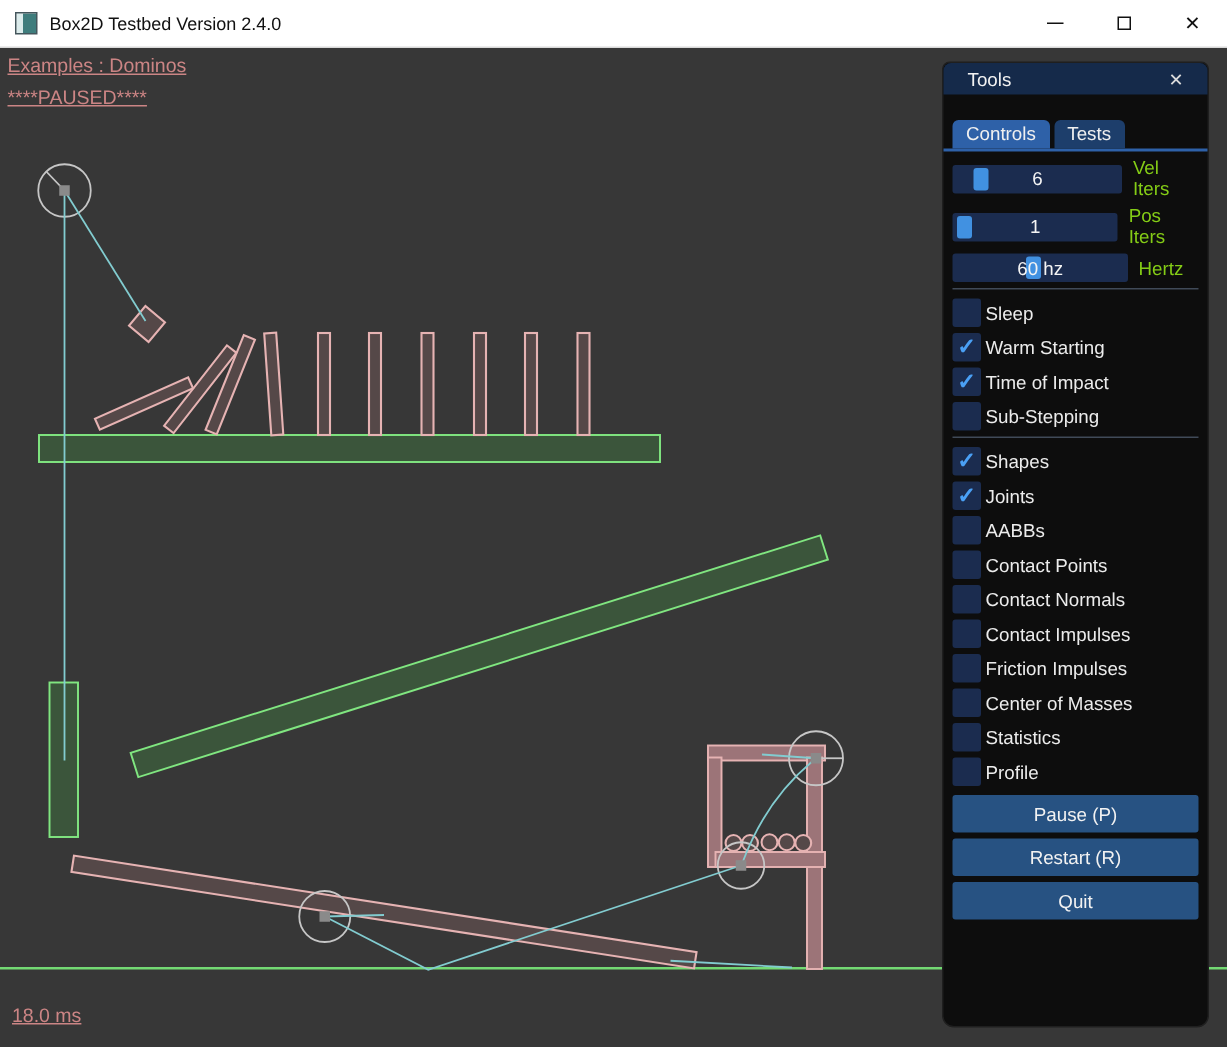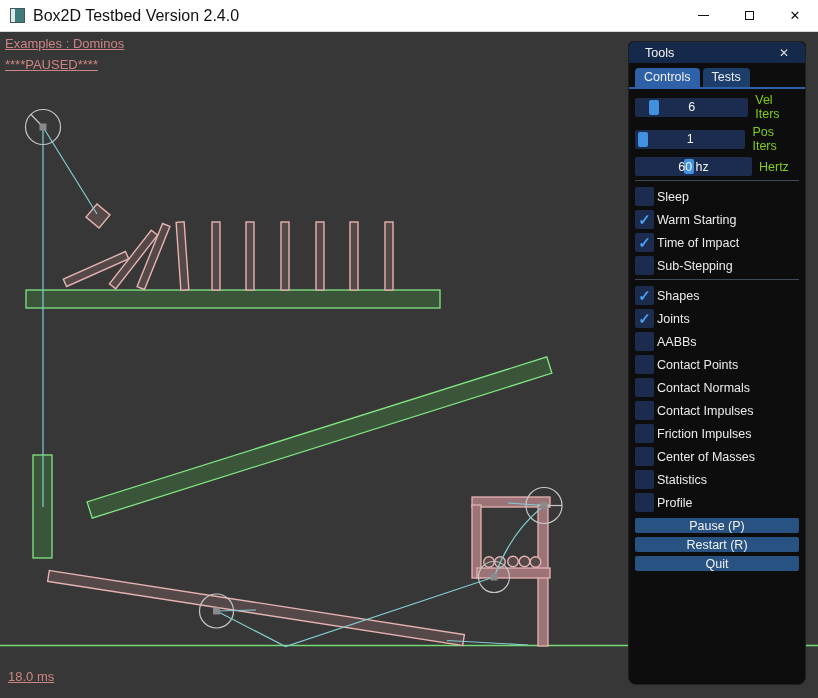--- a/index.html
+++ b/index.html
@@ -8,21 +8,21 @@
     background:var(--canvas-bg,#373737);
     font-family:"Liberation Sans",sans-serif;
     -webkit-font-smoothing:antialiased;
   }
   
   .titlebar{
     position:absolute;left:0;top:0;width:818px;height:32px;background:#ffffff;
     display:flex;align-items:center;z-index:30;border-bottom:1px solid #d9d9d9;box-sizing:border-box;
   }
   .app-icon{width:15px;height:15px;margin:0 8px 0 10px;border:1px solid #44565c;background:linear-gradient(90deg,#dcecec 0 34%,#3f7d7d 34% 100%);box-sizing:border-box;}
-  .titlebar-text{font-size:16px;color:#111;}
+  .titlebar-text{font-size:12px;color:#111;}
   .caption-buttons{margin-left:auto;display:flex;height:100%;}
   .caption-btn{width:46px;height:100%;display:flex;align-items:center;justify-content:center;color:#111;font-size:13px;}
   .glyph-min{width:11px;height:1px;background:#111;}
   .glyph-max{width:9px;height:9px;border:1px solid #111;box-sizing:border-box;}
   .glyph-close{font-size:13px;line-height:1;}
   
   .scene{position:absolute;left:0;top:32px;width:818px;height:666px;}
   svg{display:block;}
   .body-pink{fill:var(--pink-fill,#554848);stroke:var(--pink-outline,#e6b3b3);stroke-width:1.4;}
   .frame-pink{fill:var(--frame-fill,#9c7478);stroke:var(--pink-outline,#e6b3b3);stroke-width:1.3;}
@@ -41,37 +41,37 @@
     position:absolute;left:628px;top:41px;width:178px;height:644px;z-index:20;
     background:var(--panel-bg,#0d0d0d);border:1px solid #1f1f1f;box-sizing:border-box;
     border-radius:5px 5px 8px 8px;color:#ececec;font-size:12.5px;
   }
   .panel-header{
     height:21px;background:var(--header-bg,#152a4a);border-radius:5px 5px 0 0;
     display:flex;align-items:center;padding:0 16px;
   }
   .panel-title{flex:1;color:#f2f2f2;}
   .panel-close{color:#dcdcdc;font-size:12px;cursor:pointer;}
-  .tabbar{display:flex;gap:3px;padding:5px 0 0 6px;}
+  .tabbar{display:flex;gap:3px;padding:17px 0 0 6px;}
   .tab{height:19px;line-height:19px;padding:0 9px;border-radius:4px 4px 0 0;background:var(--tab-inactive,#1d3e6b);color:#f0f0f0;cursor:pointer;}
   .tab.active{background:var(--tab-active,#2e61a8);}
   .tab-underline{height:2px;background:var(--tab-active,#2e61a8);}
   .panel-content{padding:4px 6px 0 6px;}
   .slider-row{display:flex;align-items:center;margin-bottom:4px;}
   .slider-track{position:relative;width:117px;height:19px;background:var(--widget-bg,#1b2c4f);border-radius:2px;cursor:pointer;}
   .slider-handle{position:absolute;top:2px;width:10px;height:15px;border-radius:2px;background:var(--slider-handle,#4191e1);}
   .slider-value{position:absolute;left:0;top:0;width:100%;height:100%;display:flex;align-items:center;justify-content:center;color:#f4f4f4;}
   .slider-label{margin-left:7px;color:#84cc16;}
   .separator{height:1px;background:#404a58;margin:4px 0 6px 0;}
   .checkbox-row{display:flex;align-items:center;height:19px;margin-bottom:4px;cursor:pointer;}
   .checkbox-box{width:19px;height:19px;background:var(--widget-bg,#1b2c4f);border-radius:2px;display:flex;align-items:center;justify-content:center;}
   .checkbox-check{color:var(--check-color,#4aa0f5);font-size:15px;font-weight:bold;line-height:1;}
   .checkbox-label{margin-left:3px;}
   .buttons{margin-top:6px;}
-  .panel-button{display:block;width:100%;height:15px;margin-bottom:4px;background:var(--button-bg,#275282);
+  .panel-button{display:block;width:100%;height:25px;margin-bottom:4px;background:var(--button-bg,#275282);
     border:none;border-radius:2px;color:#f2f2f2;font-size:12.5px;font-family:"Liberation Sans",sans-serif;cursor:pointer;}
 </style>
 </head>
 <body style="--canvas-bg: #373737; --pink-outline: #e6b3b3; --pink-fill: #554848; --frame-fill: #9c7478; --green-outline: #80e680; --green-fill: #3b553b; --ground: #73d973; --joint: #82ccd0; --wheel-outline: #c6c6c6; --anchor: #8a8a8a; --text-salmon: #cc8585; --panel-bg: #0d0d0d; --header-bg: #152a4a; --tab-active: #2e61a8; --tab-inactive: #1d3e6b; --widget-bg: #1b2c4f; --slider-handle: #4191e1; --check-color: #4aa0f5; --button-bg: #275282;">
 
 <div class="titlebar">
   <div class="app-icon"></div>
   <div class="titlebar-text">Box2D Testbed Version 2.4.0</div>
   <div class="caption-buttons">
     <div class="caption-btn">

